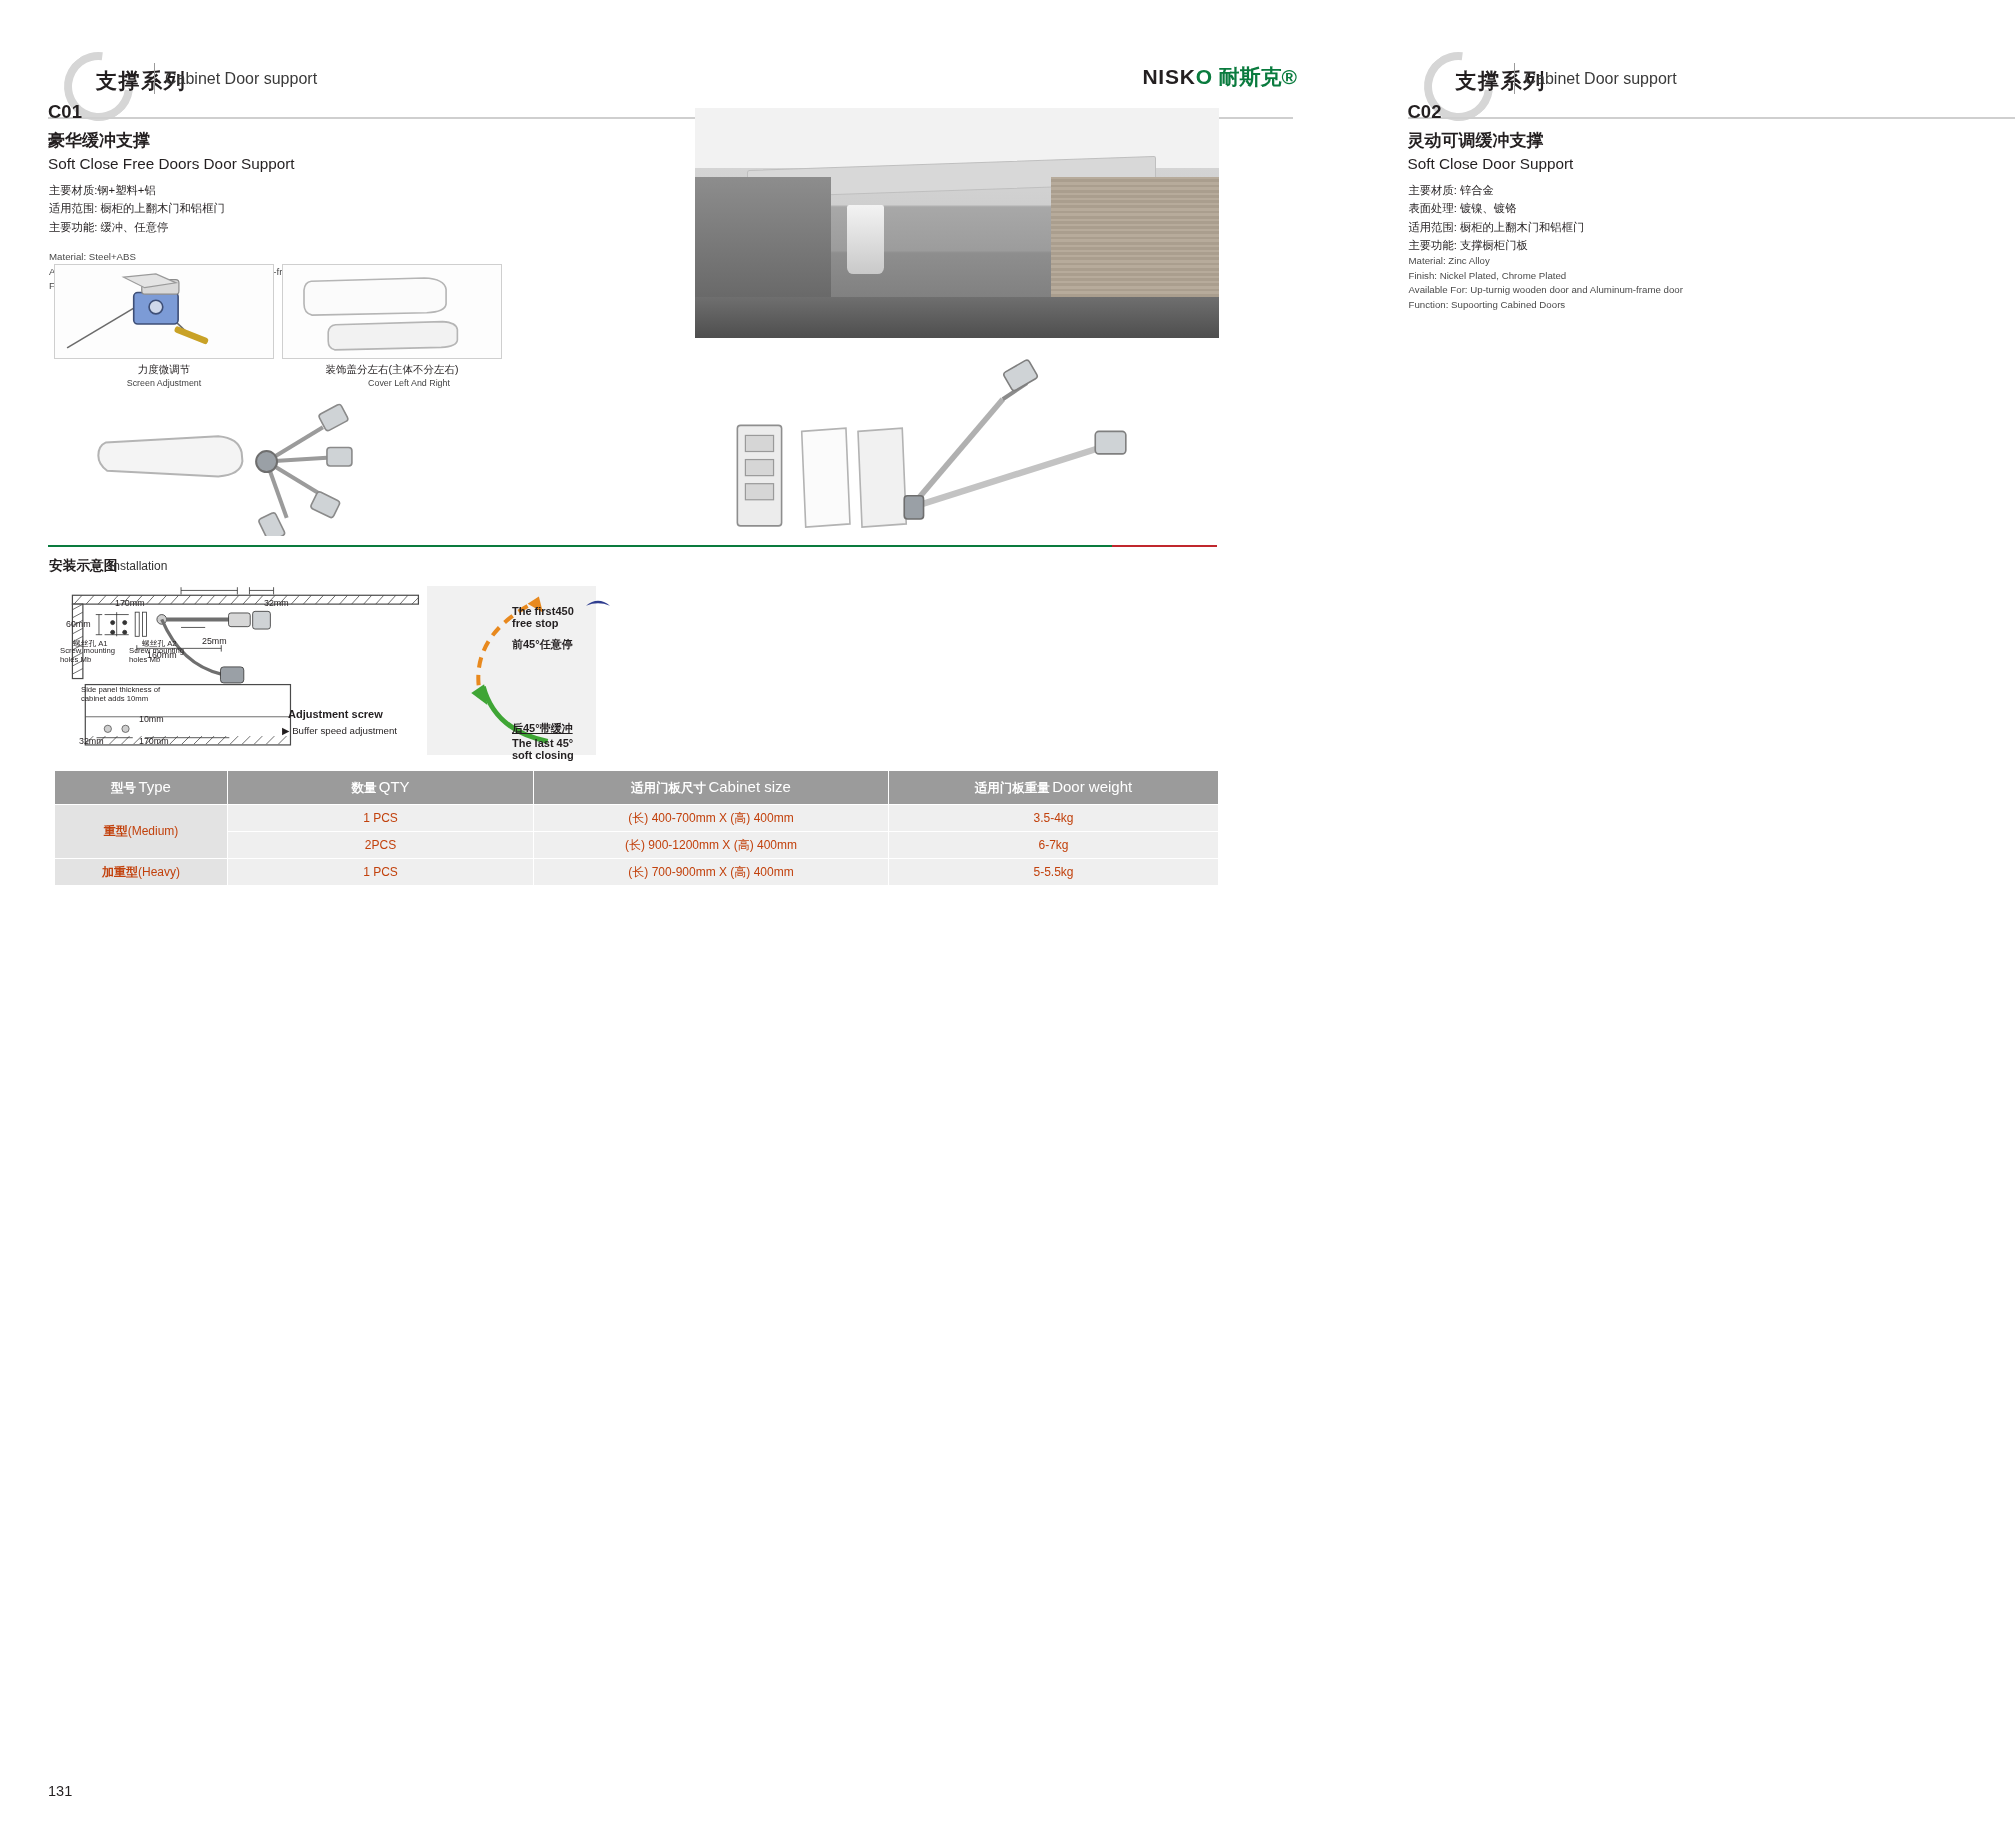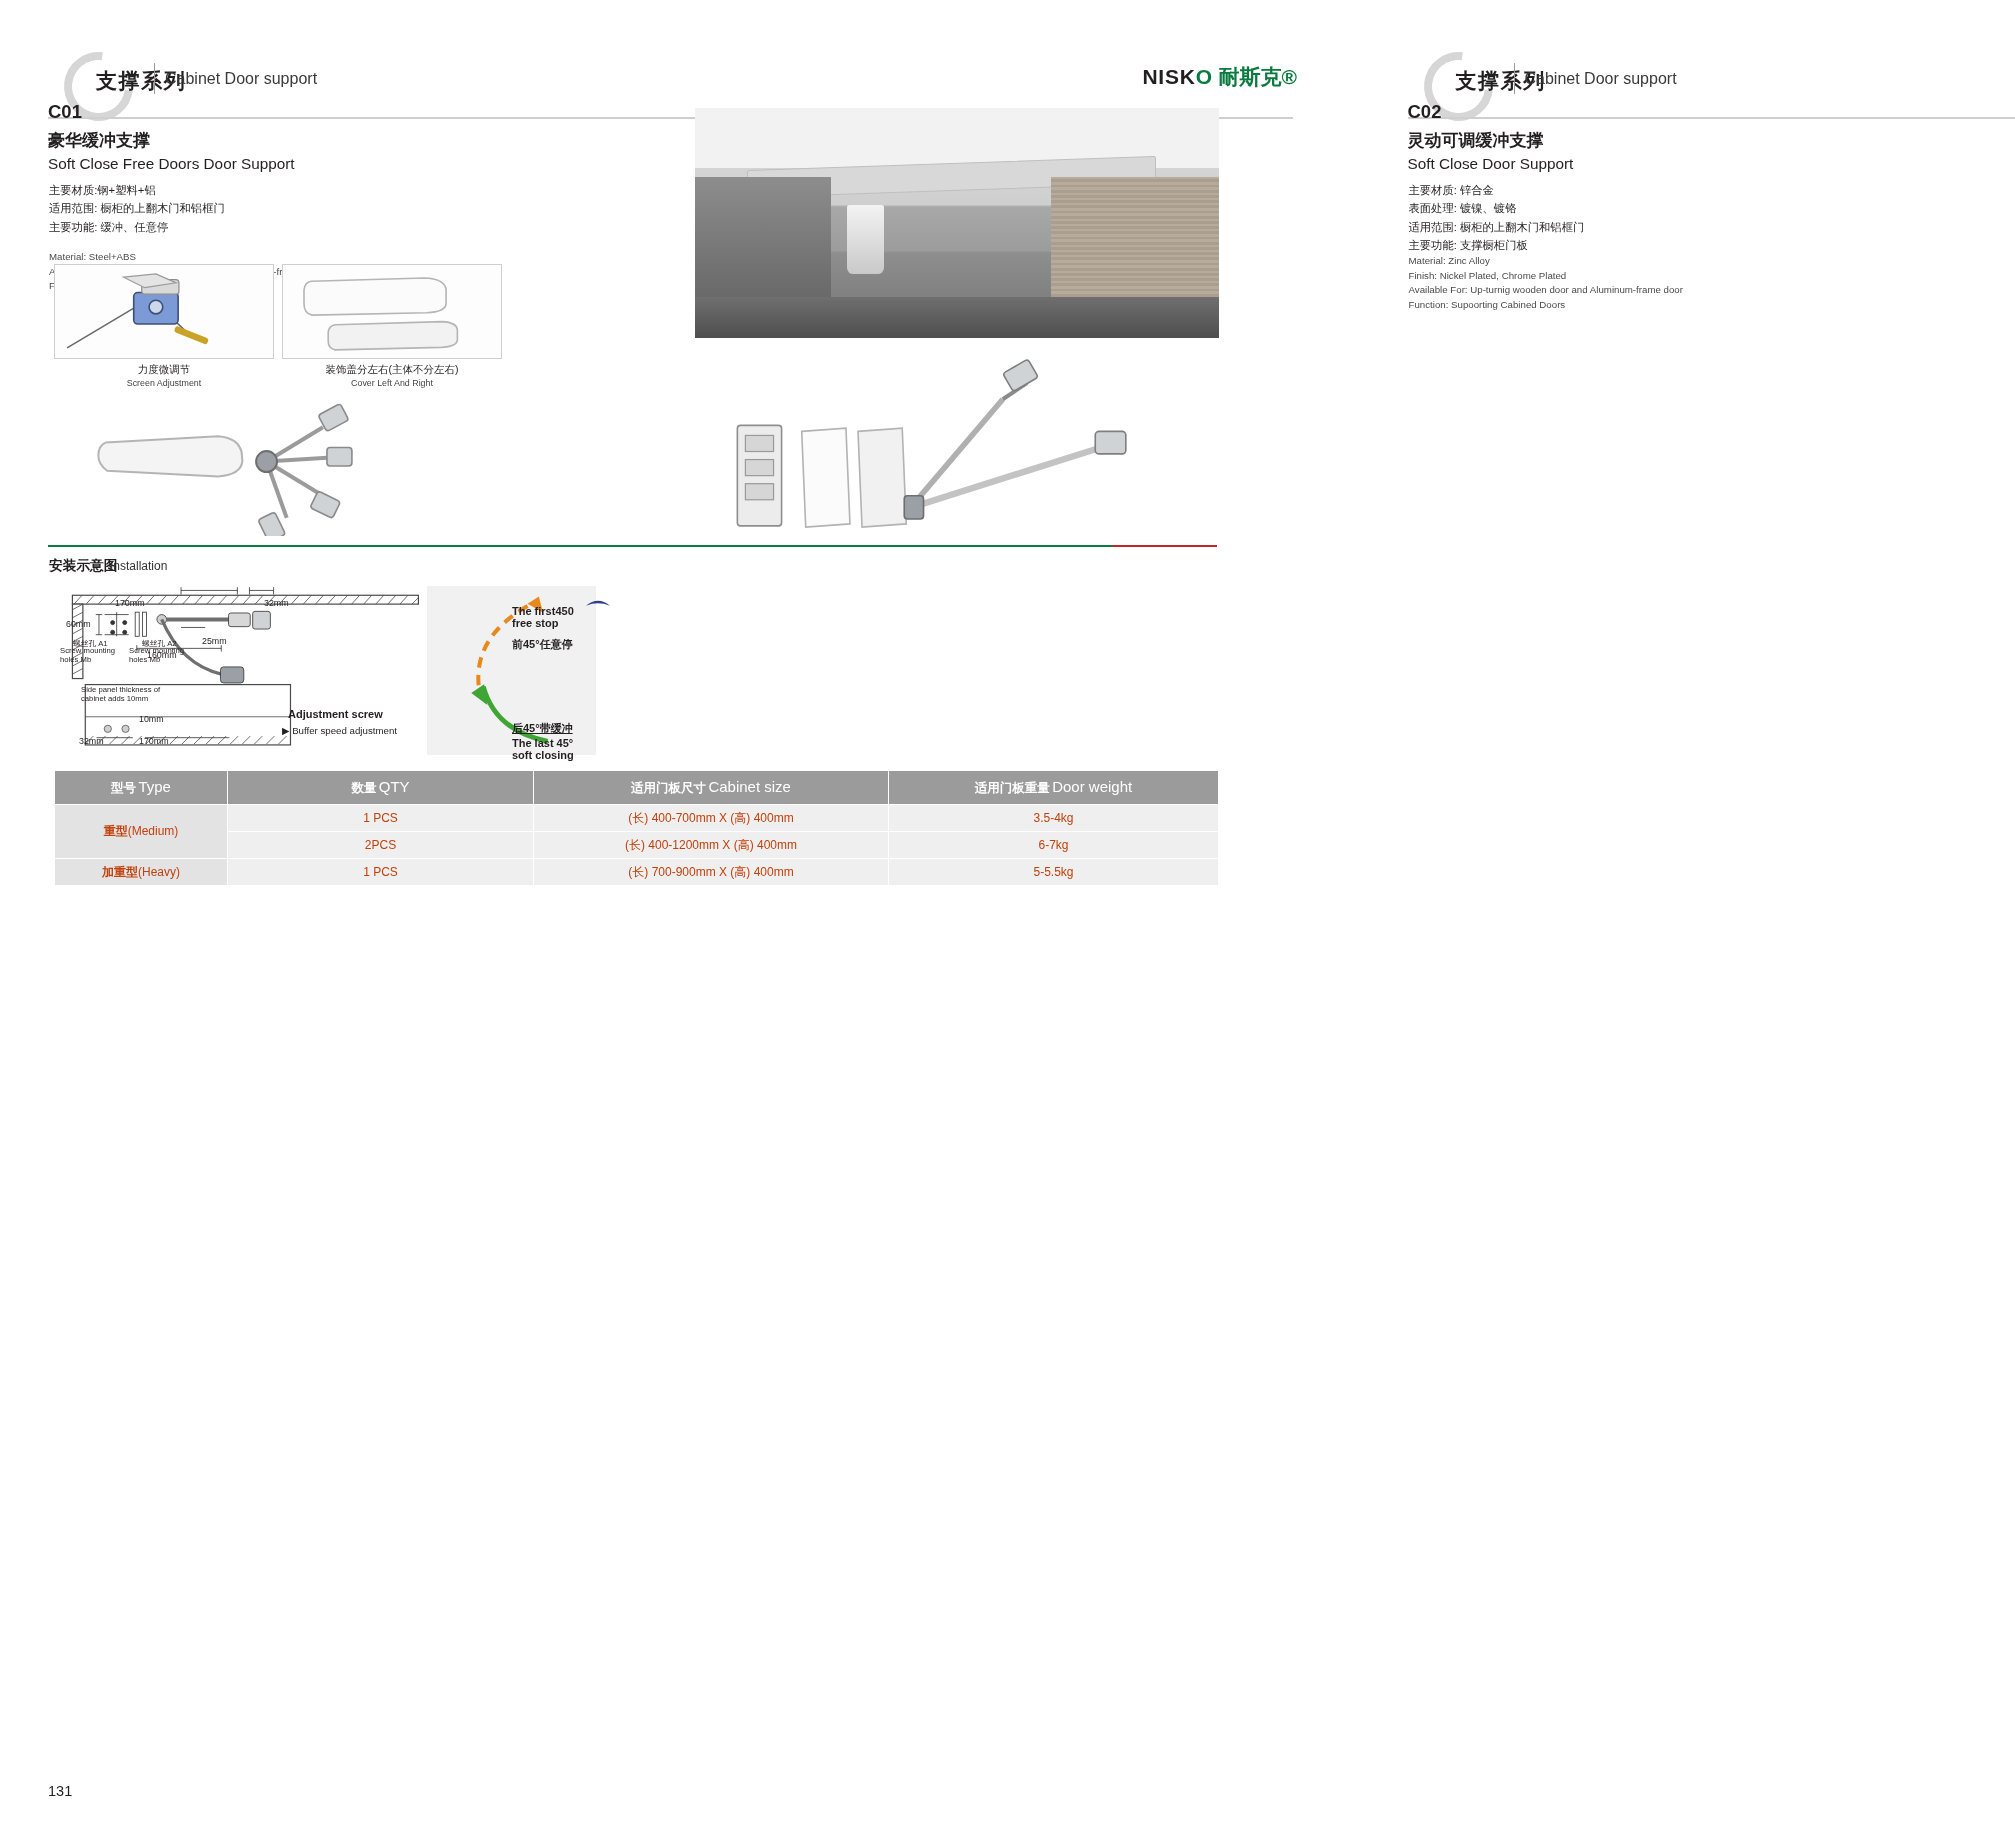--- a/index.html
+++ b/index.html
@@ -197,21 +197,21 @@
     <div class="thumb-cap-cn" style="left:54px; top:363px; width:220px;">力度微调节</div>
     <div class="thumb-cap-en" style="left:54px; top:378px; width:220px;">Screen Adjustment</div>
 
     <div class="thumb" style="left:282px; top:264px; width:220px; height:95px;">
       <svg width="220" height="95" viewBox="0 0 545 235">
         <path d="M70 40 L350 32 Q400 34 404 60 L404 96 Q402 116 356 118 L72 124 Q52 120 52 96 L52 62 Q54 42 70 40 Z" fill="#fbfbfb" stroke="#b5b5b5" stroke-width="4"></path>
         <path d="M130 148 L395 140 Q430 142 432 160 L432 186 Q430 202 392 204 L128 210 Q112 206 112 188 L112 166 Q114 150 130 148 Z" fill="#f2f2f2" stroke="#b5b5b5" stroke-width="4"></path>
       </svg>
     </div>
     <div class="thumb-cap-cn" style="left:282px; top:363px; width:220px;">装饰盖分左右(主体不分左右)</div>
-    <div class="thumb-cap-en" style="left:282px; top:378px; width:220px;">Cover Left And Right</div>
+    <div class="thumb-cap-en" style="left:299px; top:378px; width:220px;">Cover Left And Right</div>
 
     <div style="position:absolute; left:97px; top:375px; width:476px; height:161px;">
       <svg width="476" height="161" viewBox="0 0 1180 400">
         <g stroke="#9b9b9b" stroke-width="10" fill="none">
           <path d="M420 215 L560 130"></path>
           <path d="M420 215 L580 205"></path>
           <path d="M420 215 L560 300"></path>
           <path d="M420 215 L470 355"></path>
         </g>
         <g fill="#cfd3d6" stroke="#8a8a8a" stroke-width="4">
@@ -372,21 +372,21 @@
         <tr>
           <td class="rowhead" rowspan="2">
             <span>重型</span><span class="en">(Medium)</span>
           </td>
           <td>1 PCS</td>
           <td>(长) 400-700mm X (高) 400mm</td>
           <td>3.5-4kg</td>
         </tr>
         <tr>
           <td>2PCS</td>
-          <td>(长) 400-1200mm X (高) 400mm</td>
+          <td>(长) 900-1200mm X (高) 400mm</td>
           <td>6-7kg</td>
         </tr>
         <tr>
           <td class="rowhead">
             <span>加重型</span><span class="en">(Heavy)</span>
           </td>
           <td>1 PCS</td>
           <td>(长) 700-900mm X (高) 400mm</td>
           <td>5-5.5kg</td>
         </tr>

